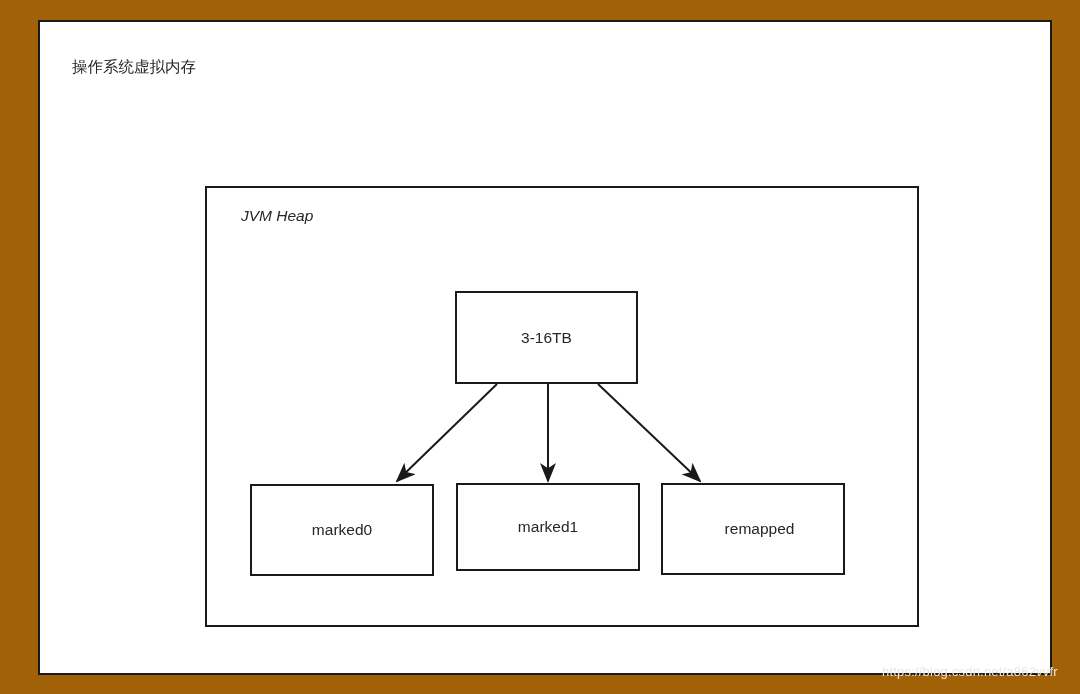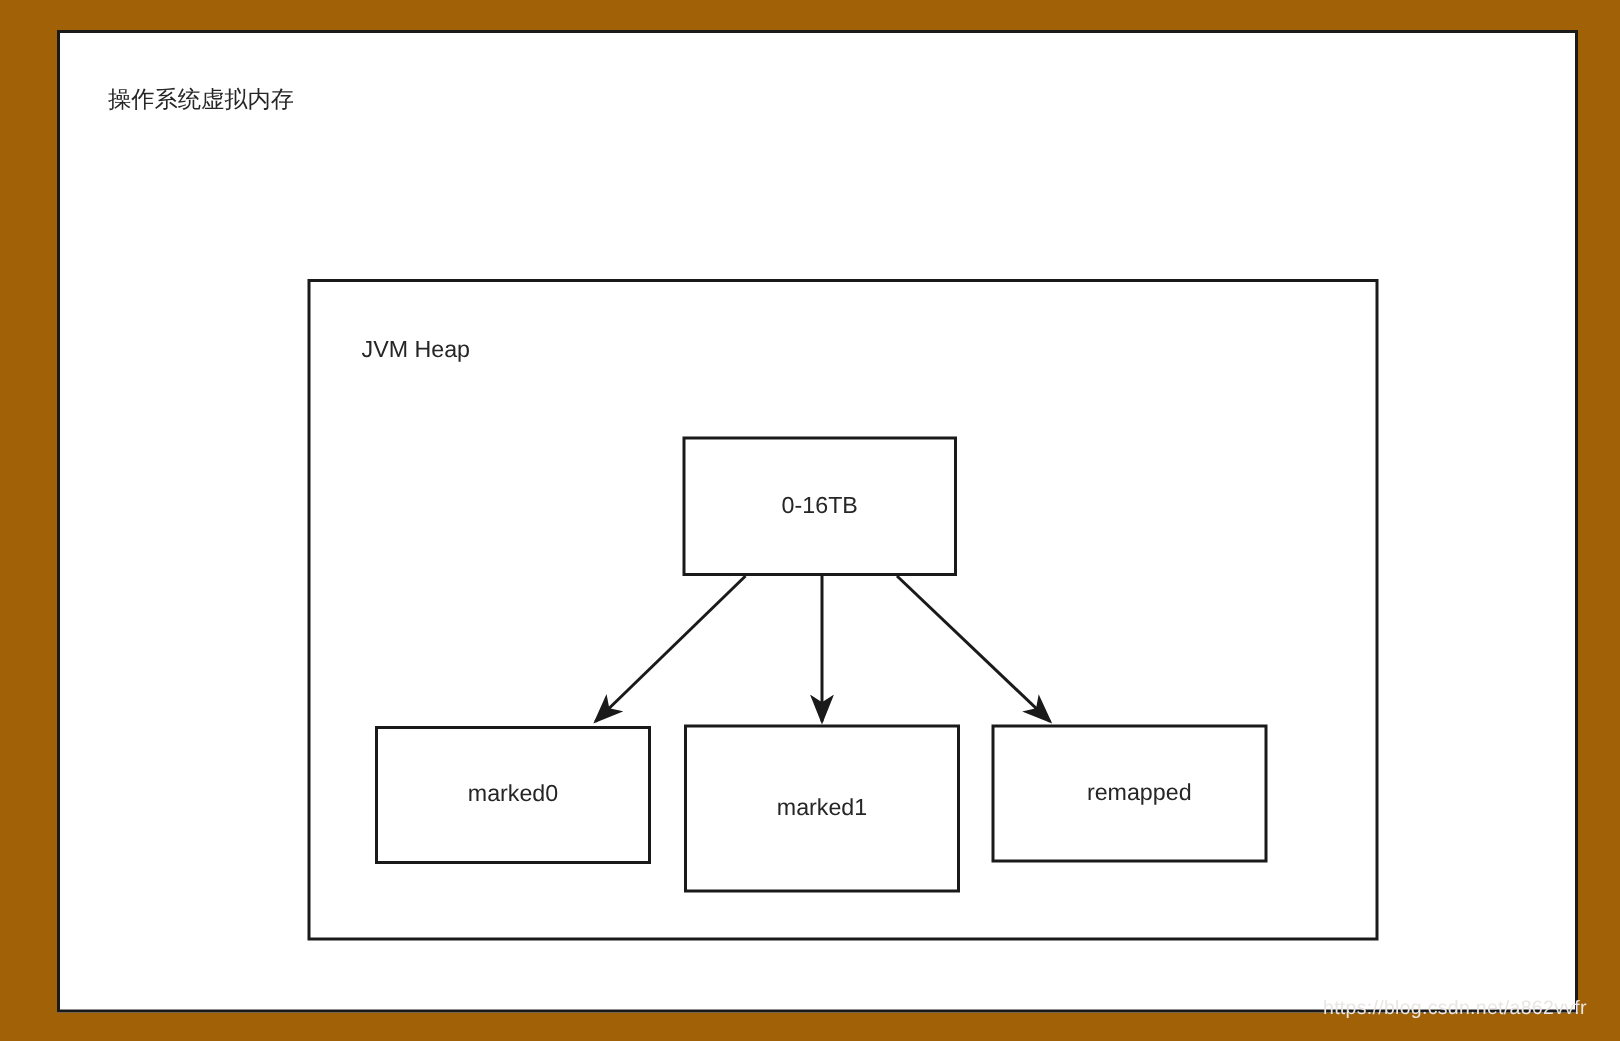--- a/index.html
+++ b/index.html
@@ -45,21 +45,22 @@
     font-size: 15.5px;
     line-height: 1;
     white-space: nowrap;
   }
   #outer-label {
     left: 72px;
     top: 59px;
   }
   #jvm-label {
     left: 241px;
-    top: 226px;
+    top: 208px;
+    font-style: italic;
   }
   
   .node {
     position: absolute;
     box-sizing: border-box;
     background: #ffffff;
     border: 2px solid #1a1a1a;
     display: flex;
     align-items: center;
     justify-content: center;
@@ -79,21 +80,21 @@
   #node-marked0 {
     left: 250px;
     top: 484px;
     width: 184px;
     height: 92px;
   }
   #node-marked1 {
     left: 456px;
     top: 483px;
     width: 184px;
-    height: 112px;
+    height: 88px;
   }
   #node-remapped {
     left: 661px;
     top: 483px;
     width: 184px;
     height: 92px;
     padding-left: 13px;
   }
   
   #arrow-layer {
@@ -131,21 +132,21 @@
       <marker id="arrowhead" markerWidth="10" markerHeight="8" refX="9" refY="4" orient="auto" markerUnits="strokeWidth">
         <path d="M0,0 L10,4 L0,8 L2.6,4 Z" fill="#1a1a1a"></path>
       </marker>
     </defs>
     <line x1="497" y1="384" x2="397" y2="481" stroke="#1a1a1a" stroke-width="2" marker-end="url(#arrowhead)"></line>
     <line x1="548" y1="384" x2="548" y2="481" stroke="#1a1a1a" stroke-width="2" marker-end="url(#arrowhead)"></line>
     <line x1="598" y1="384" x2="700" y2="481" stroke="#1a1a1a" stroke-width="2" marker-end="url(#arrowhead)"></line>
   </svg>
 
   <div class="node" id="node-heap-range">
-    <span class="node-label">0-16TB</span>
+    <span class="node-label">3-16TB</span>
   </div>
 
   <div class="node" id="node-marked0">
     <span class="node-label">marked0</span>
   </div>
 
   <div class="node" id="node-marked1">
     <span class="node-label">marked1</span>
   </div>
 

